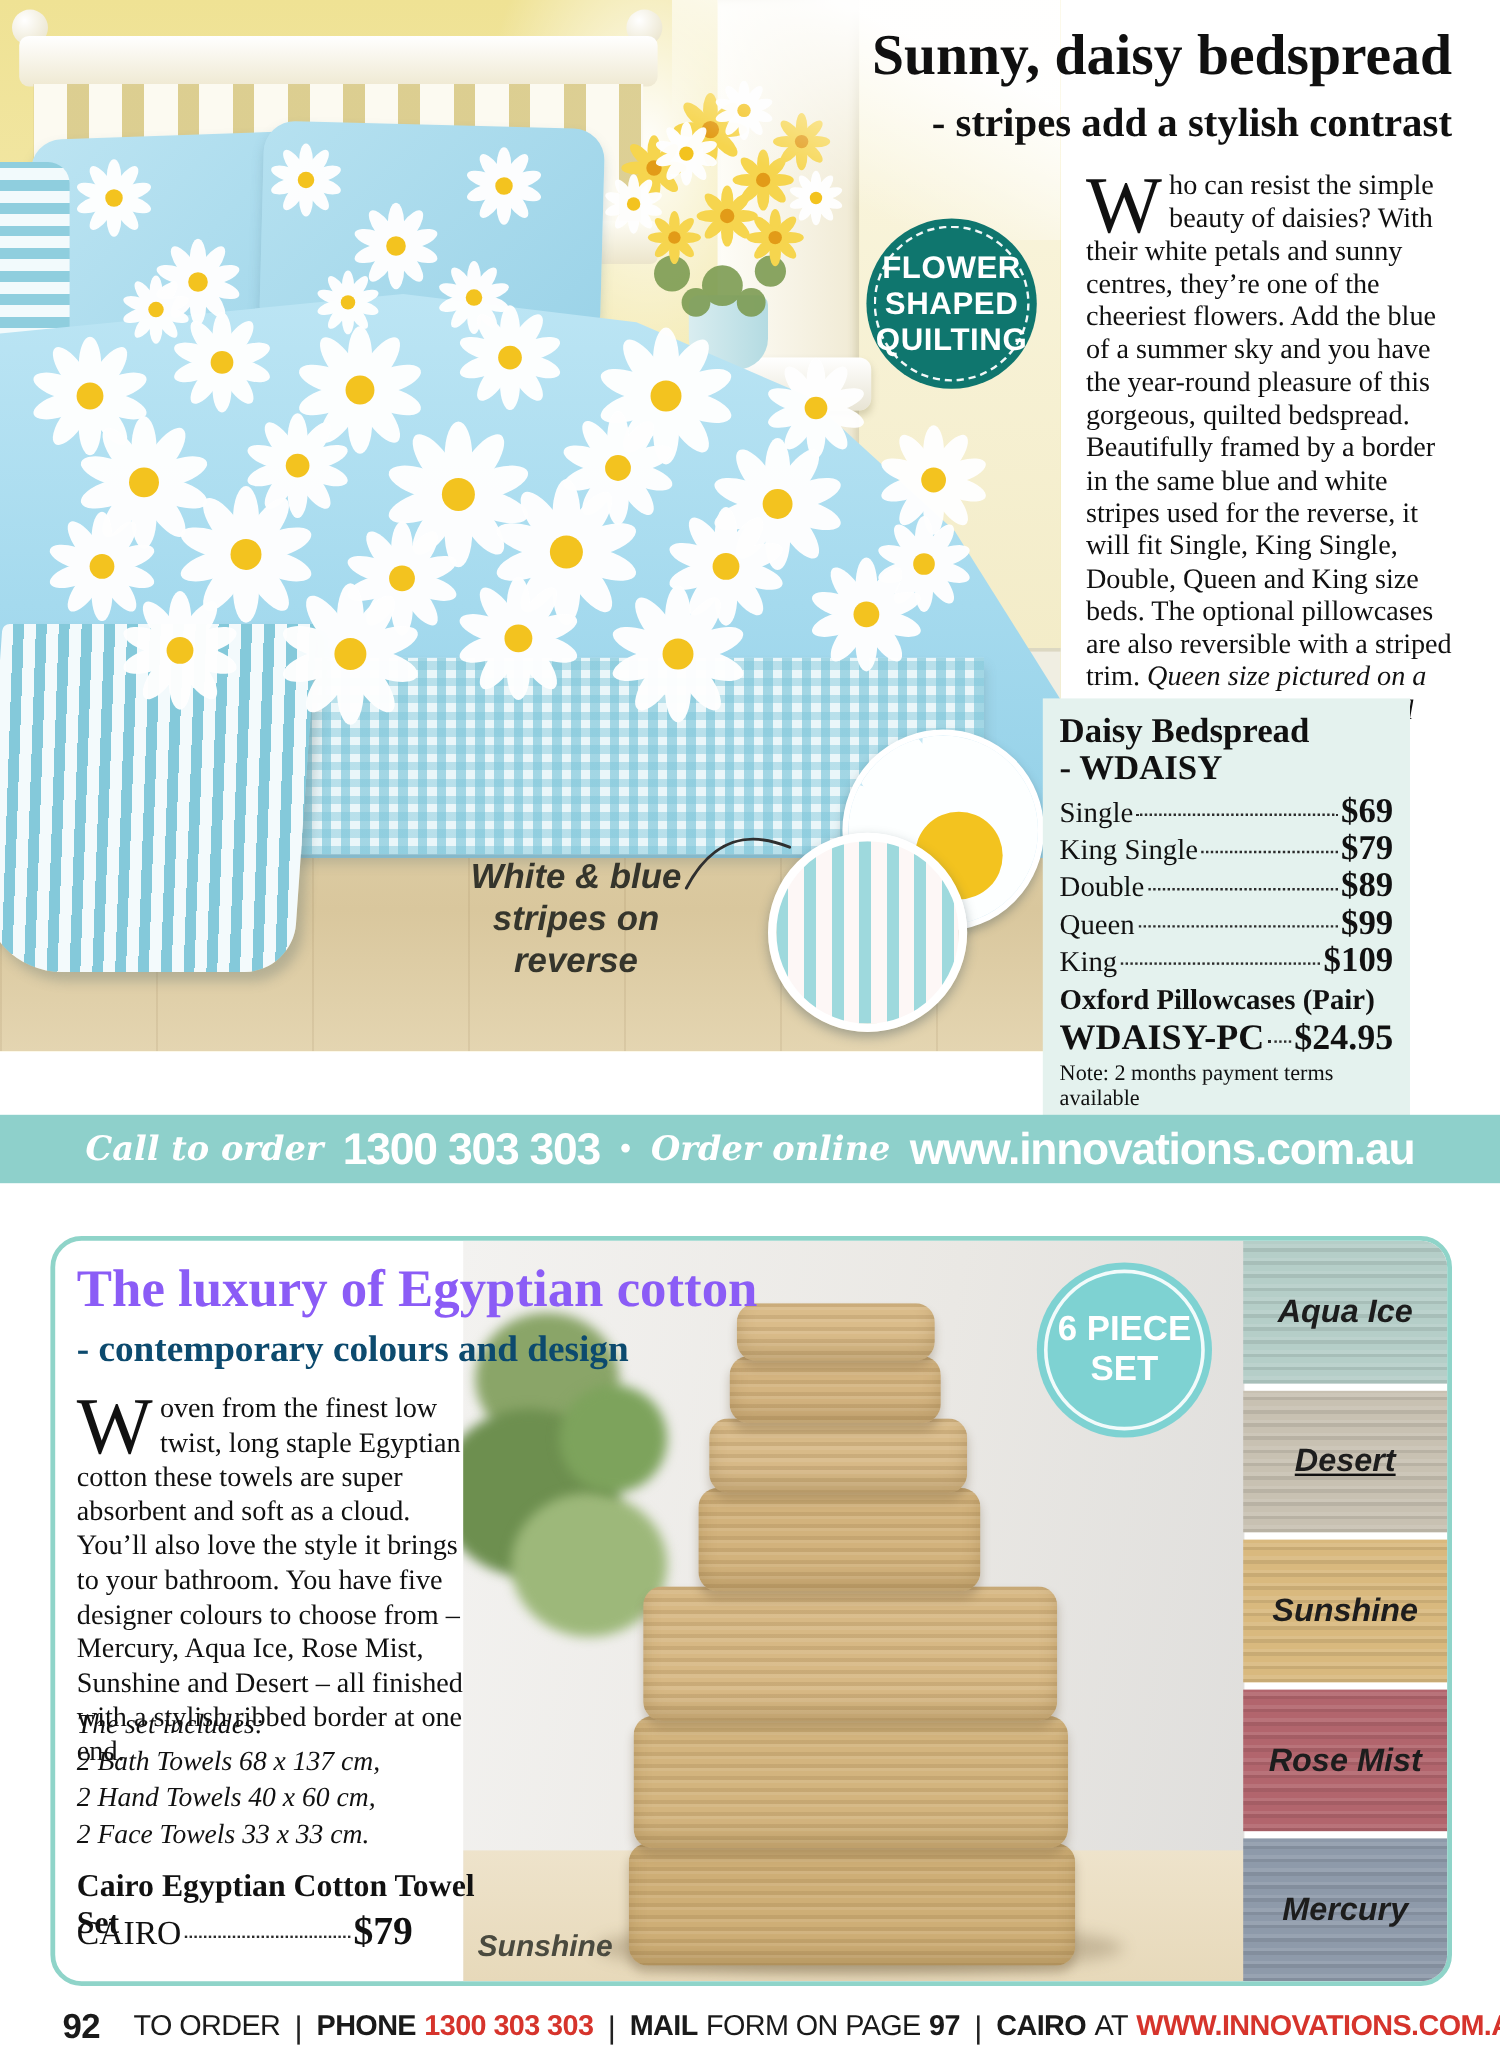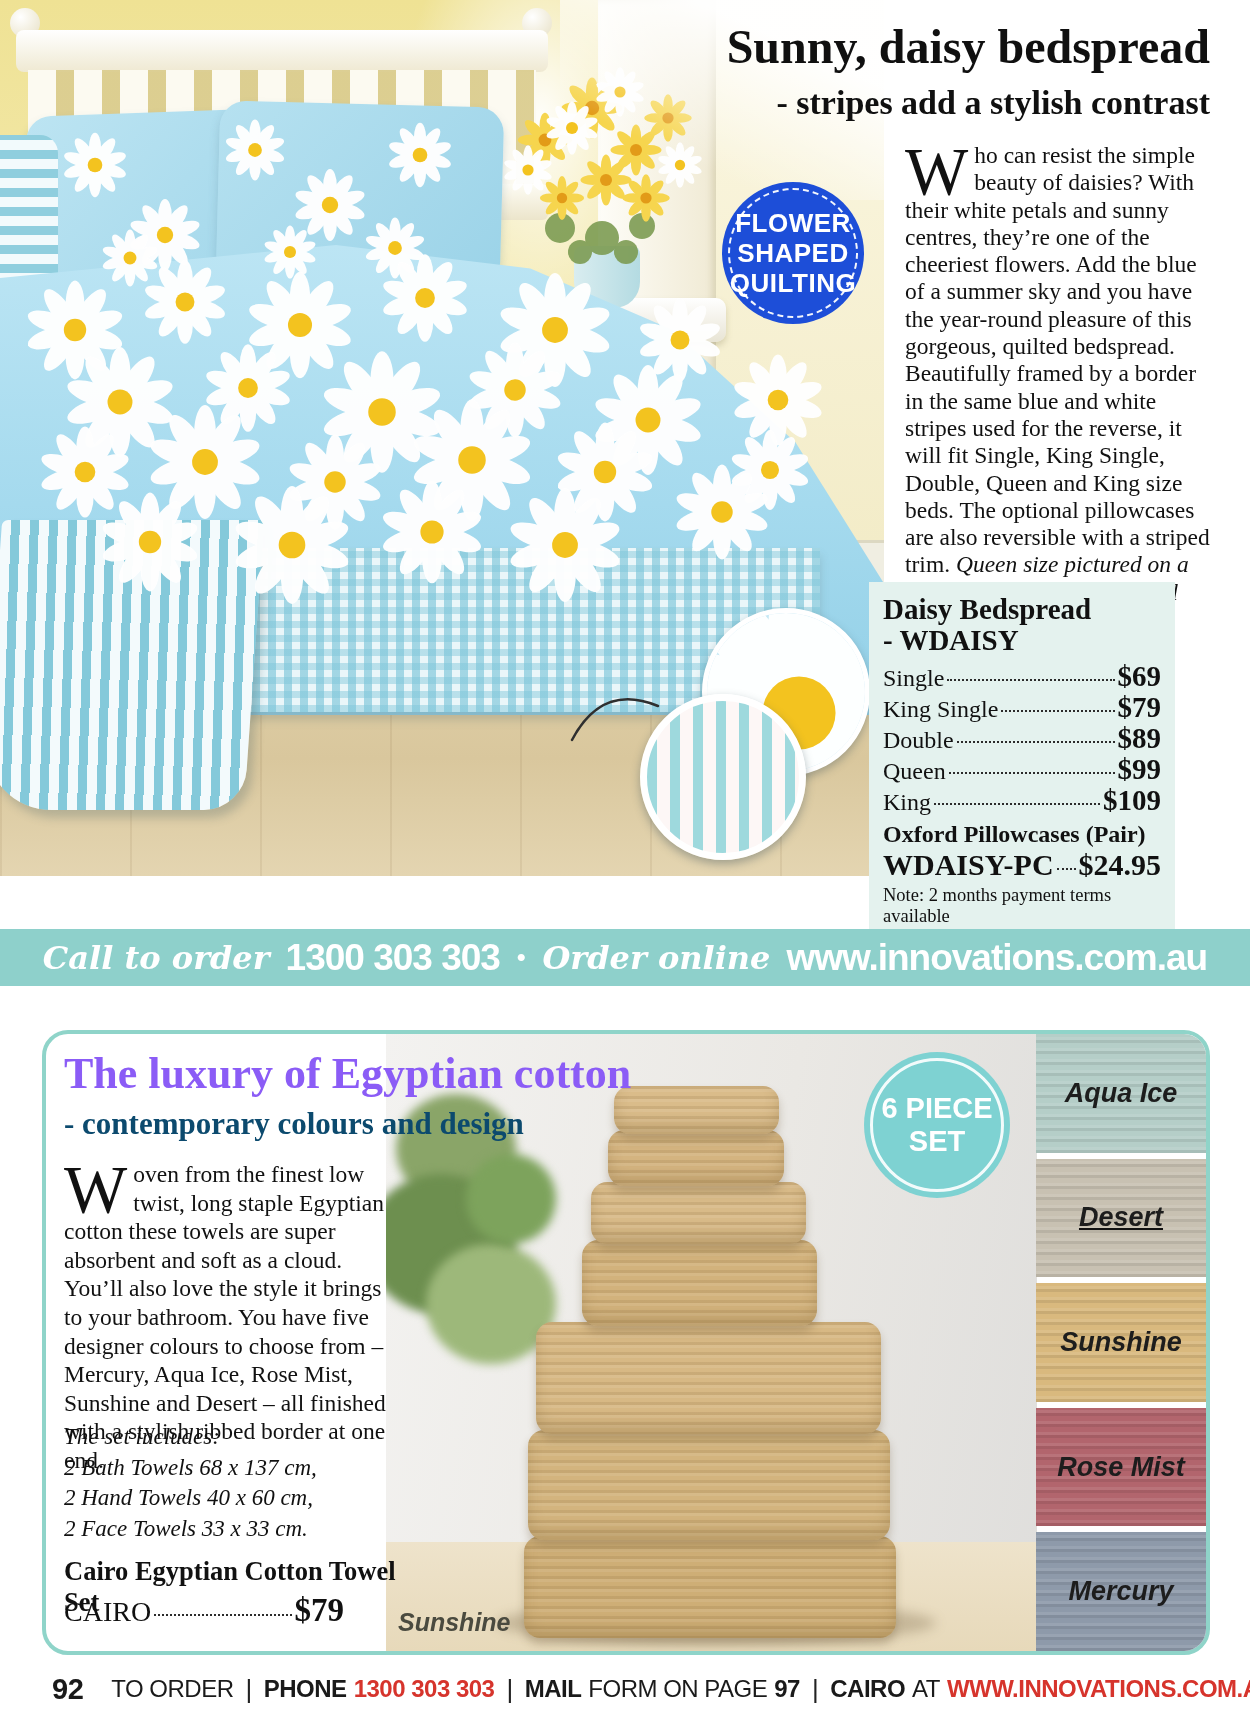--- a/index.html
+++ b/index.html
@@ -60,21 +60,21 @@
   .pb-rows{margin-top:6px;}
   .pb-row{display:flex;align-items:baseline;font-size:24px;line-height:29px;}
   .pb-leader{flex:1;border-bottom:2.6px dotted #2b2b2b;margin:0 3px;transform:translateY(-5px);}
   .pb-price{font-weight:bold;font-size:29px;}
   .pb-sub{font-weight:bold;font-size:24px;margin-top:4px;}
   .pb-code-row{display:flex;align-items:baseline;font-size:30px;font-weight:bold;}
   .pb-note{font-size:18.5px;margin-top:3px;}
 
   
   .banner{left:0;top:929px;width:1250px;height:57px;background:#8ed0cb;display:flex;align-items:center;justify-content:center;gap:16px;color:#fff;white-space:nowrap;}
-  .script{font-family:"DejaVu Serif","Liberation Serif",serif;font-style:italic;font-weight:bold;font-size:32px;}
+  .script{font-family:"DejaVu Serif","Liberation Serif",serif;font-style:italic;font-weight:bold;font-size:28px;}
   .banner-strong{font-family:"Liberation Sans","DejaVu Sans",sans-serif;font-weight:bold;font-size:37px;letter-spacing:-1px;}
   .banner-dot{font-size:30px;}
 
   
   .card{left:42px;top:1030px;width:1168px;height:625px;box-sizing:border-box;border:4px solid #8fd4c9;border-radius:26px;background:#fff;overflow:hidden;}
   .t-photo{left:340px;top:0;width:651px;height:617px;background:linear-gradient(100deg,#f3f2f0 0%,#eae8e4 55%,#dfdedc 100%);overflow:hidden;}
   .t-floor{left:0;top:508px;width:651px;height:109px;background:linear-gradient(180deg,#eee3cb 0%,#e7d9ba 100%);}
   .leaf{border-radius:50%;filter:blur(5px);}
   .t-shadow{left:110px;top:568px;width:440px;height:42px;border-radius:50%;background:rgba(90,70,40,.25);filter:blur(6px);}
   .towel{border-radius:16px;box-shadow:0 6px 8px rgba(100,80,45,.28),inset 0 -10px 14px rgba(120,90,45,.25);
@@ -220,22 +220,26 @@
     <div class="layer inset inset-daisy">
       <svg width="158" height="158">
           <use href="#daisy" transform="translate(92 100) scale(8.5)"></use>
         </svg>
     </div>
     <div class="layer inset inset-stripes"></div>
 
     <svg class="layer arrow-svg" width="100" height="60">
       <path d="M6,54 C28,12 58,6 92,20" stroke="#2f2f2f" stroke-width="2.5" fill="none" stroke-linecap="round"></path>
     </svg>
-
-    <div class="layer badge hero-badge" style="background-color: #1d4ed8;">
+    <div class="layer caption">
+      <div>White &amp; blue</div>
+      <div>stripes on reverse</div>
+    </div>
+
+    <div class="layer badge hero-badge" style="background-color: #0f766e;">
       <span>FLOWER</span>
       <span>SHAPED</span>
       <span>QUILTING</span>
     </div>
   </div>
 
   <div class="layer hero-title">Sunny, daisy bedspread</div>
   <div class="layer hero-subtitle">- stripes add a stylish contrast</div>
 
   <div class="layer hero-body">

